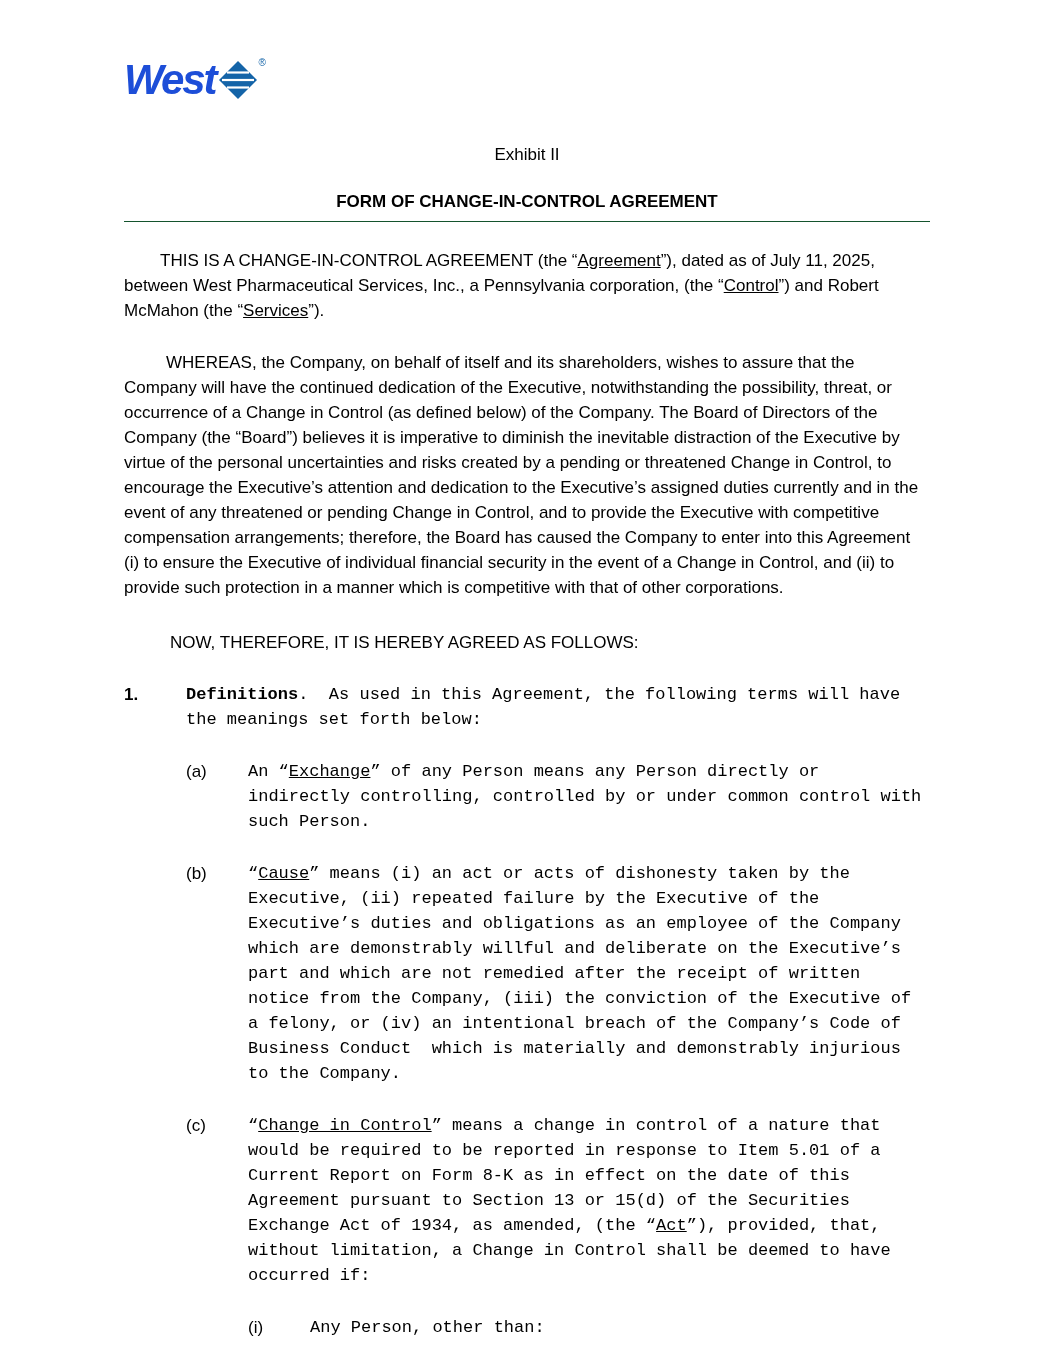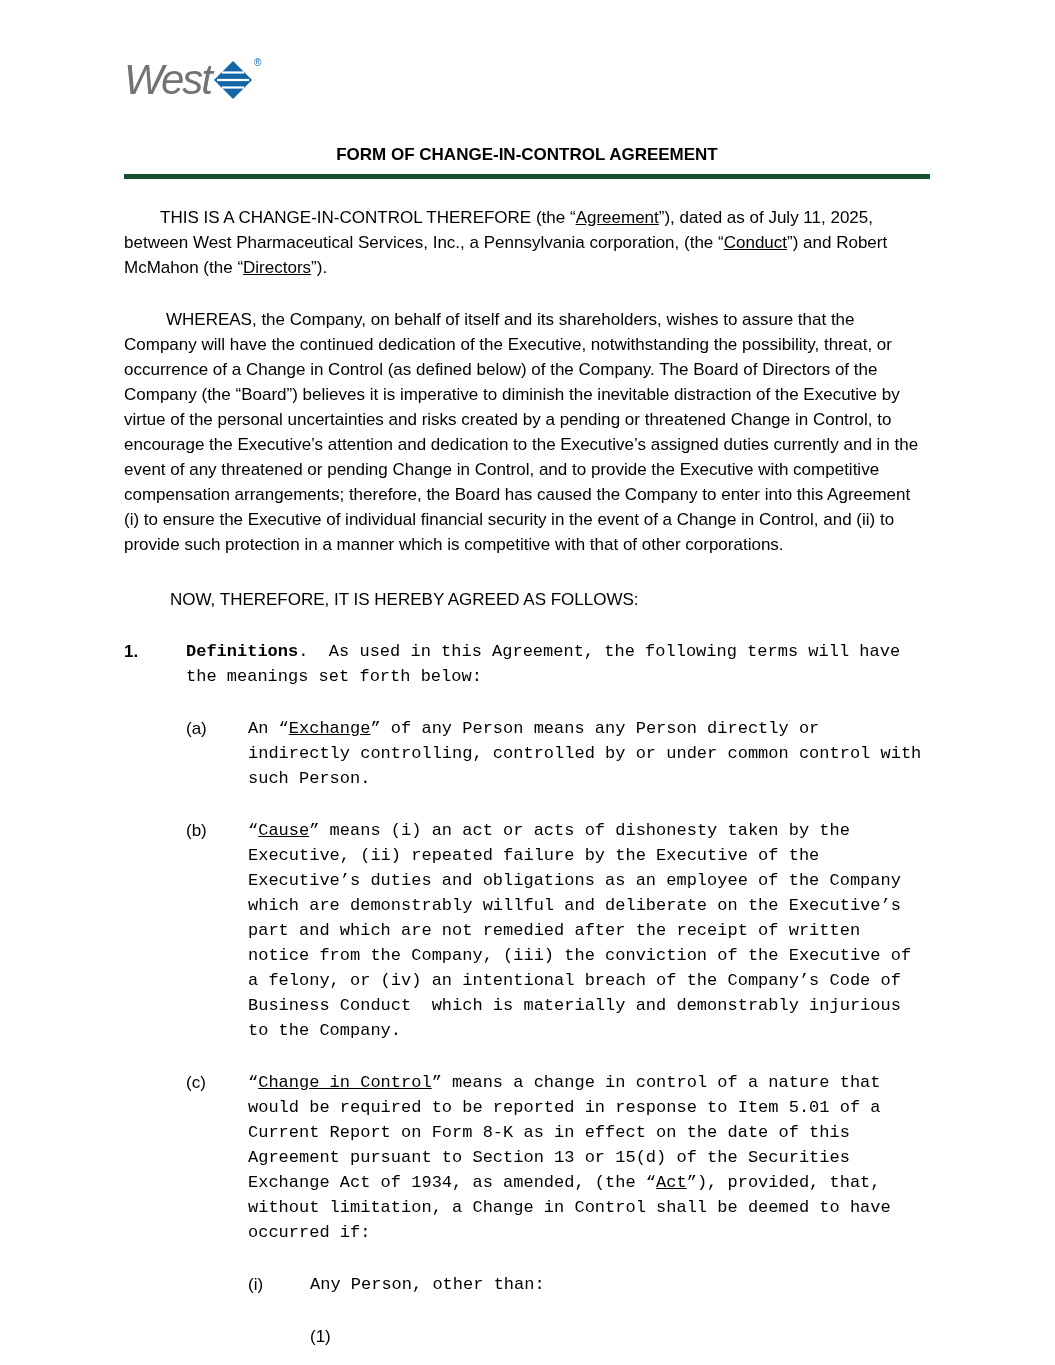--- a/index.html
+++ b/index.html
@@ -21,26 +21,26 @@
     color: #000000;
   }
   
   .logo-row {
     display: flex;
     align-items: flex-start;
     height: 46px;
     margin-bottom: 38px;
   }
   .logo-word {
-    font-weight: 400;
+    font-weight: 700;
     font-style: italic;
     font-size: 42px;
     line-height: 44px;
     letter-spacing: -2px;
-    color: #737373;
+    color: #1d4ed8;
   }
   .logo-diamond {
     width: 40px;
     height: 40px;
     margin-left: 2px;
     margin-top: 2px;
   }
   .logo-reg {
     font-size: 10px;
     line-height: 10px;
@@ -49,21 +49,21 @@
   }
   
   .exhibit {
     text-align: center;
     margin: 0 0 22px 0;
   }
   .title-block {
     text-align: center;
     font-weight: 700;
     padding-bottom: 7px;
-    border-bottom: 5px solid #14532d;
+    border-bottom: 1px solid #14532d;
     margin: 0 0 26px 0;
   }
   
   .para {
     margin: 0 0 27px 0;
     text-align: left;
   }
   .indent-sm { text-indent: 36px; }
   .indent-md { text-indent: 42px; }
   .indent-lg { text-indent: 46px; margin-top: 30px; }
@@ -91,24 +91,25 @@
       <polygon points="20,1 39,20 20,39 1,20" fill="#1464a8"></polygon>
       <g stroke="#ffffff" stroke-width="2.2">
         <line x1="9" y1="12.5" x2="31" y2="12.5"></line>
         <line x1="4" y1="20" x2="36" y2="20"></line>
         <line x1="9" y1="27.5" x2="31" y2="27.5"></line>
       </g>
     </svg>
     <span class="logo-reg">®</span>
   </div>
 
+  <div class="exhibit">Exhibit II</div>
 
   <div class="title-block">FORM OF CHANGE-IN-CONTROL AGREEMENT</div>
 
-  <p class="para indent-sm"><span>THIS IS A CHANGE-IN-CONTROL THEREFORE (the “</span><span class="u">Agreement</span><span>”), dated as of July 11, 2025, between West Pharmaceutical Services, Inc., a Pennsylvania corporation, (the “</span><span class="u">Conduct</span><span>”) and Robert McMahon (the “</span><span class="u">Directors</span><span>”).</span></p>
+  <p class="para indent-sm"><span>THIS IS A CHANGE-IN-CONTROL AGREEMENT (the “</span><span class="u">Agreement</span><span>”), dated as of July 11, 2025, between West Pharmaceutical Services, Inc., a Pennsylvania corporation, (the “</span><span class="u">Control</span><span>”) and Robert McMahon (the “</span><span class="u">Services</span><span>”).</span></p>
 
   <p class="para indent-md"><span>WHEREAS, the Company, on behalf of itself and its shareholders, wishes to assure that the Company will have the continued dedication of the Executive, notwithstanding the possibility, threat, or occurrence of a Change in Control (as defined below) of the Company. The Board of Directors of the Company (the “Board”) believes it is imperative to diminish the inevitable distraction of the Executive by virtue of the personal uncertainties and risks created by a pending or threatened Change in Control, to encourage the Executive’s attention and dedication to the Executive’s assigned duties currently and in the event of any threatened or pending Change in Control, and to provide the Executive with competitive compensation arrangements; therefore, the Board has caused the Company to enter into this Agreement (i) to ensure the Executive of individual financial security in the event of a Change in Control, and (ii) to provide such protection in a manner which is competitive with that of other corporations.</span></p>
 
   <p class="para indent-lg">NOW, THEREFORE, IT IS HEREBY AGREED AS FOLLOWS:</p>
 
   <div class="li">
     <span class="marker b">1.</span>
     <span class="content"><span class="b">Definitions</span><span>.  As used in this Agreement, the following terms will have the meanings set forth below:</span></span>
   </div>
 

